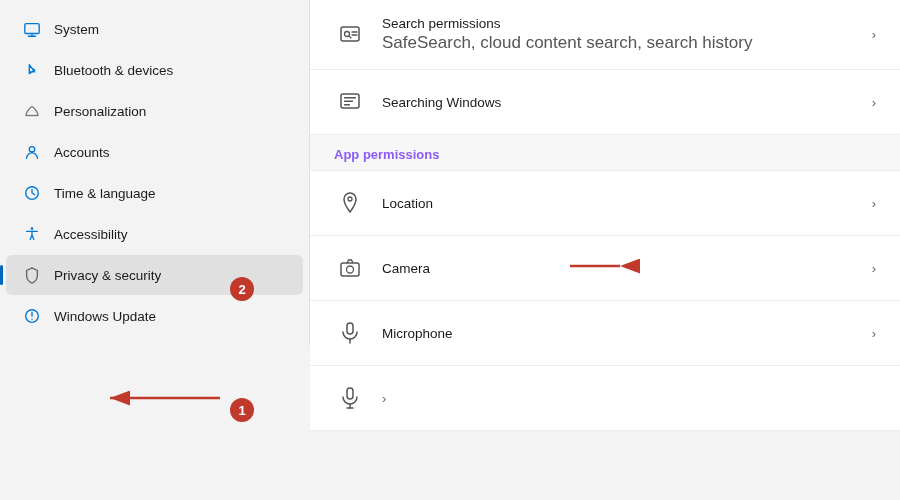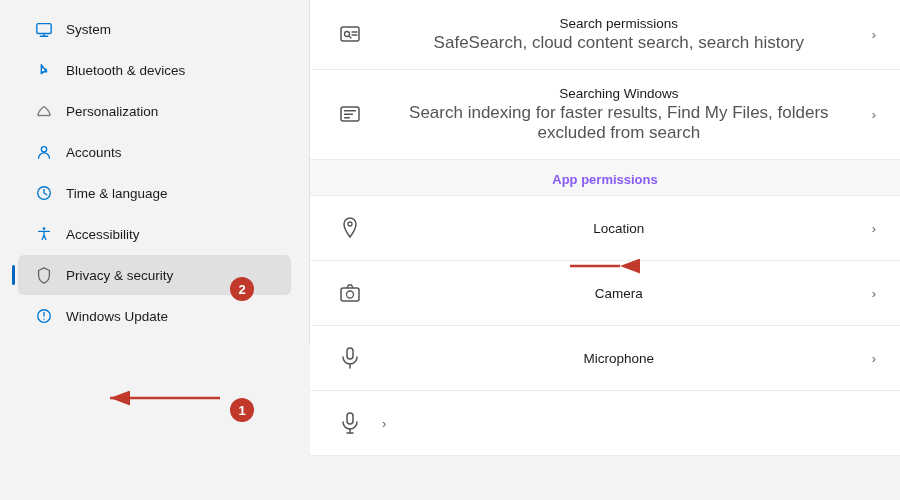--- a/index.html
+++ b/index.html
@@ -10,21 +10,21 @@
       overflow: hidden;
       background: #f3f3f3;
       display: flex;
     }
 
     
     .sidebar {
       width: 310px;
       min-width: 310px;
       background: #f3f3f3;
-      padding: 8px 12px;
+      padding: 8px 0;
       border-right: 1px solid #e0e0e0;
       overflow-y: auto;
     }
     .sidebar-item {
       display: flex;
       align-items: center;
       padding: 10px 16px;
       cursor: pointer;
       border-radius: 6px;
       margin: 1px 6px;
@@ -57,21 +57,20 @@
     }
     .sidebar-label {
       font-size: 13.5px;
     }
 
     
     .main {
       flex: 1;
       background: #ffffff;
       overflow-y: auto;
-      text-align: center;
     }
 
     .settings-row {
       display: flex;
       align-items: center;
       padding: 16px 24px;
       border-bottom: 1px solid #ececec;
       cursor: pointer;
       gap: 16px;
       background: #fff;
@@ -276,21 +275,20 @@
       <div class="row-icon">
         <svg width="24" height="24" viewBox="0 0 24 24" fill="none">
           <rect x="3" y="4" width="18" height="14" rx="2" stroke="#555" stroke-width="1.5" fill="none"></rect>
           <rect x="6" y="7" width="12" height="1.5" rx="0.5" fill="#555"></rect>
           <rect x="6" y="10.5" width="9" height="1.5" rx="0.5" fill="#555"></rect>
           <rect x="6" y="14" width="6" height="1.5" rx="0.5" fill="#555"></rect>
         </svg>
       </div>
       <div class="row-text">
         <div class="row-title">Searching Windows</div>
-        <div class="row-subtitle">Search indexing for faster results, Find My Files, folders excluded from search</div>
       </div>
       <span class="chevron">›</span>
     </div>
 
     <div class="section-header">
       <span>App permissions</span>
     </div>
 
     <div class="settings-row">
       <div class="row-icon">

